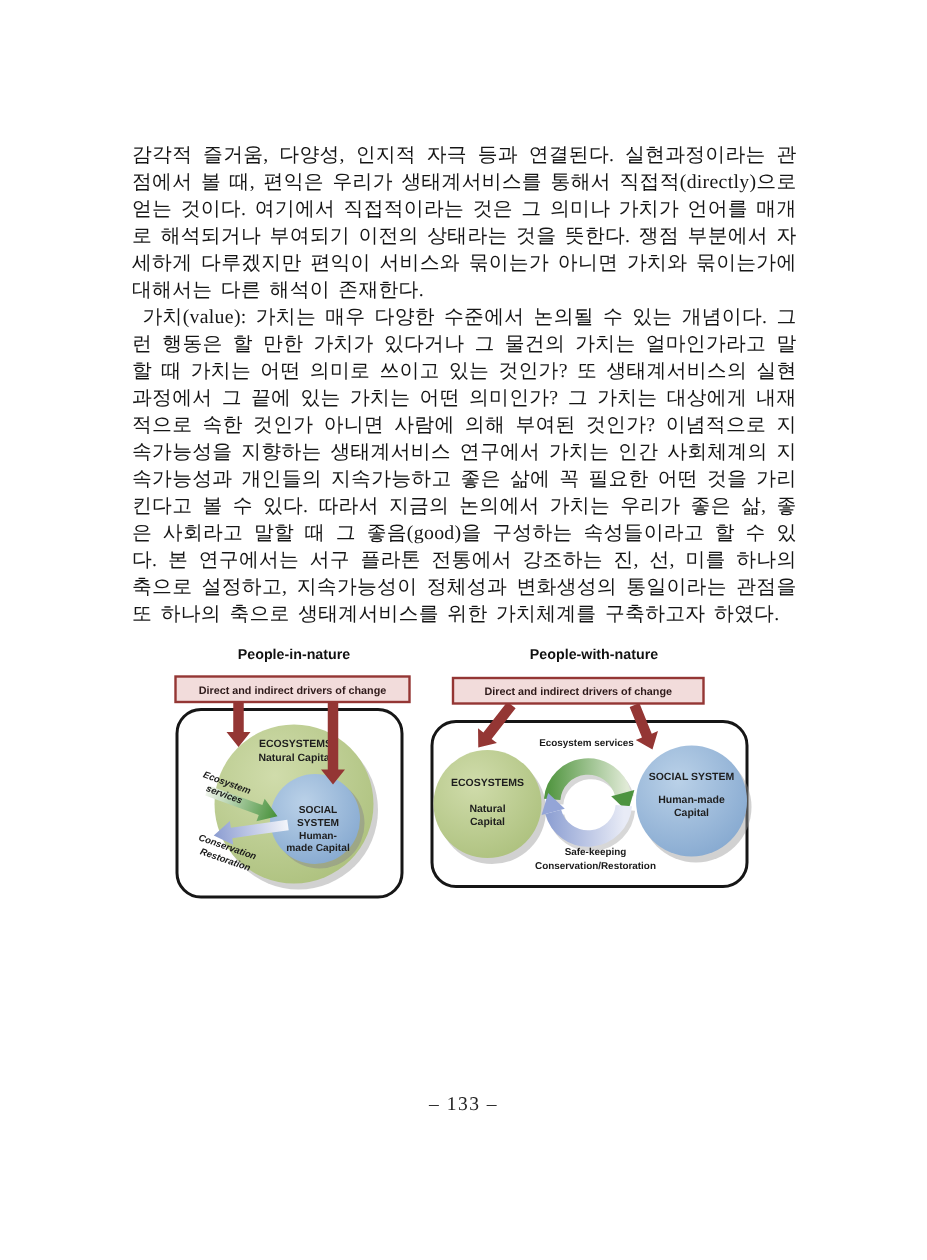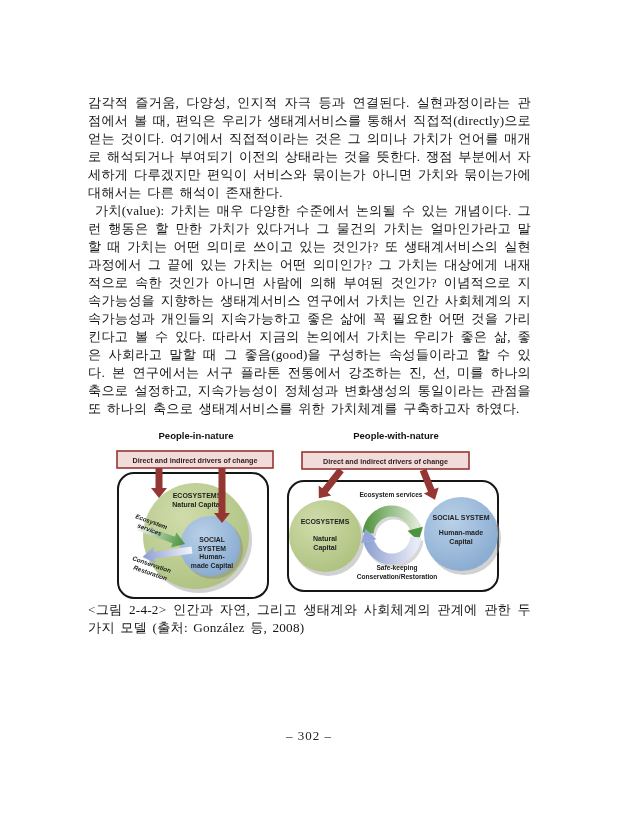--- a/index.html
+++ b/index.html
@@ -144,17 +144,16 @@
       <path d="M0,-3.5 H26 V-8 L36,0 L26,8 V3.5 H0 Z" transform="translate(256,46) rotate(128)" fill="#943634"></path>
       <path d="M0,-3.5 H22 V-8 L32,0 L22,8 V3.5 H0 Z" transform="translate(338,46) rotate(68)" fill="#943634"></path>
 
       <g>
         <rect x="217" y="28" width="167" height="17" fill="#f2dcdb" stroke="#943634" stroke-width="1.6"></rect>
         <text class="banner-text" x="300.5" y="39.5" text-anchor="middle">Direct and indirect drivers of change</text>
       </g>
     </g>
   </svg>
 
-  <div class="caption">&lt;그림 2-4-2&gt; 인간과 자연, 그리고 생태계와 사회체계의 관계에 관한 두 가지 모델 (출처: González 등, 2008)</div>
 
-  <div class="pagenum">– 302 –</div>
+  <div class="pagenum">– 133 –</div>
 
 </div>
 
 </body></html>

